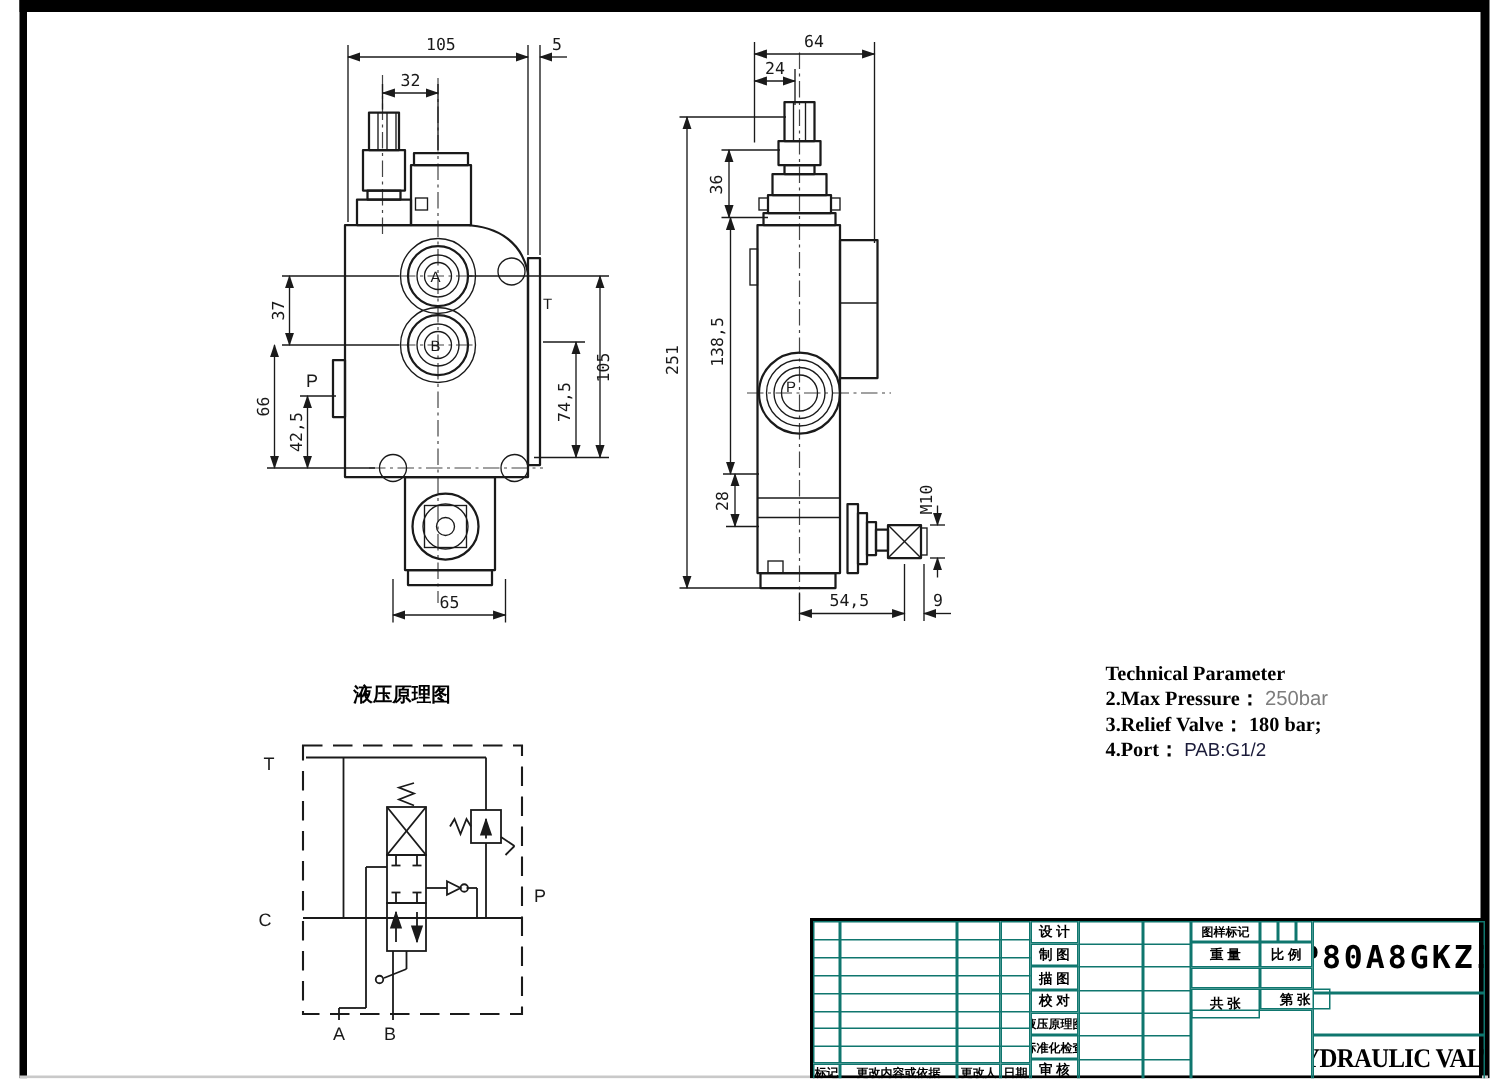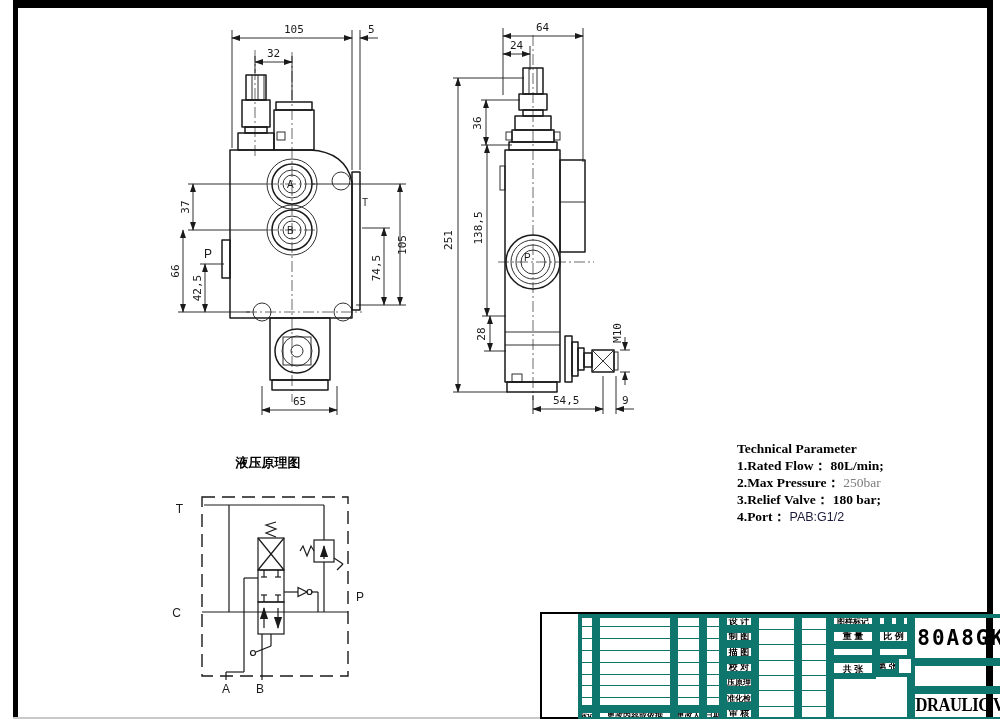--- a/index.html
+++ b/index.html
@@ -16,26 +16,26 @@
   .dim{fill:none;stroke:#1a1a1a;stroke-width:0.9;}
   .dsh{fill:none;stroke:#1a1a1a;stroke-width:1.4;stroke-dasharray:13 7;}
   .sol{fill:none;stroke:#1a1a1a;stroke-width:1.2;}
   text.d{font:11px "DejaVu Sans Mono",monospace;fill:#1a1a1a;}
   text.lbl{font:12px "Liberation Sans",sans-serif;fill:#1a1a1a;}
   text.sm{font:10px "Liberation Sans",sans-serif;fill:#1a1a1a;}
   text.cjk{font:bold 13px "Liberation Sans",sans-serif;fill:#000;}
   
   .tech{position:absolute;left:737px;top:440px;width:250px;line-height:17px;
         font-family:"Liberation Serif",serif;font-weight:bold;font-size:13.5px;color:#000;}
-  .tech .v-gray{font-family:Liberation Serif, serif;font-weight:normal;color:#7d7d7d;}
+  .tech .v-gray{font-family:Liberation Sans, sans-serif;font-weight:normal;color:#7d7d7d;}
   .tech .v-navy{font-family:"Liberation Sans",sans-serif;font-weight:normal;color:#1c1c3a;font-size:12.5px;}
   
   .tb{position:absolute;left:540px;top:612px;width:448px;height:107px;border:2px solid #000;box-sizing:border-box;}
-  .tb .c{position:absolute;border:4px solid #0f766e;box-sizing:border-box;display:flex;align-items:center;justify-content:center;
-         font-weight:bold;font-size:9px;color:#000;overflow:hidden;white-space:nowrap;margin-left:36px;}
+  .tb .c{position:absolute;border:1px solid #0f766e;box-sizing:border-box;display:flex;align-items:center;justify-content:center;
+         font-weight:bold;font-size:9px;color:#000;overflow:hidden;white-space:nowrap;}
   .tb .c.t8{font-size:8px;}
   .tb .pn{font-family:"DejaVu Sans Mono",monospace;font-size:21px;letter-spacing:2px;font-weight:bold;}
   .tb .pt{font-family:"Liberation Serif",serif;font-size:18px;font-weight:bold;transform:scaleX(.92);letter-spacing:-.5px;}
 </style>
 </head>
 <body>
 
 <div class="page">
 
   <div class="fr" style="left:13px;top:0;width:979px;height:8px;"></div>
@@ -299,21 +299,20 @@
 
       <g>
         <path class="sol" d="M298,587.5 L307,592 L298,596.5 Z" fill="#fff"></path>
         <circle class="sol" cx="309.5" cy="592" r="2.5"></circle>
       </g>
     </g>
   </svg>
 
   <div class="tech">
     <div>Technical Parameter</div>
-    <div><span>1.Rated Flow：</span> <span>80L/min;</span></div>
     <div><span>2.Max Pressure：</span> <span class="v-gray">250bar</span></div>
     <div><span>3.Relief Valve：</span> <span>180 bar;</span></div>
     <div><span>4.Port：</span> <span class="v-navy">PAB:G1/2</span></div>
   </div>
 
   <div class="tb">
 
     <div class="c" style="left:0;top:0;width:18px;height:95px;"></div>
     <div class="c" style="left:18px;top:0;width:78px;height:95px;"></div>
     <div class="c" style="left:96px;top:0;width:29px;height:95px;"></div>
@@ -348,21 +347,21 @@
 
     <div class="c t8" style="left:252px;top:0;width:46px;height:14px;">图样标记</div>
     <div class="c" style="left:298px;top:0;width:12px;height:14px;"></div>
     <div class="c" style="left:310px;top:0;width:12px;height:14px;"></div>
     <div class="c" style="left:322px;top:0;width:11px;height:14px;"></div>
     <div class="c" style="left:252px;top:14px;width:46px;height:17px;">重 量</div>
     <div class="c" style="left:298px;top:14px;width:35px;height:17px;text-align:right;">比 例</div>
     <div class="c" style="left:252px;top:31px;width:46px;height:14px;"></div>
     <div class="c" style="left:298px;top:31px;width:35px;height:14px;"></div>
     <div class="c" style="left:252px;top:45px;width:46px;height:20px;">共 张</div>
-    <div class="c" style="left:298px;top:45px;width:23px;height:14px;">第 张</div>
+    <div class="c" style="left:298px;top:45px;width:47px;height:14px;">第 张</div>
     <div class="c" style="left:252px;top:59px;width:81px;height:48px;"></div>
 
     <div class="c pn" style="left:333px;top:0;width:115px;height:48px;">P80A8GKZ1</div>
     <div class="c" style="left:333px;top:48px;width:115px;height:28px;"></div>
     <div class="c" style="left:333px;top:76px;width:115px;height:31px;">
         <span class="pt">HYDRAULIC VALVE</span>
       </div>
   </div>
 
 </div>

